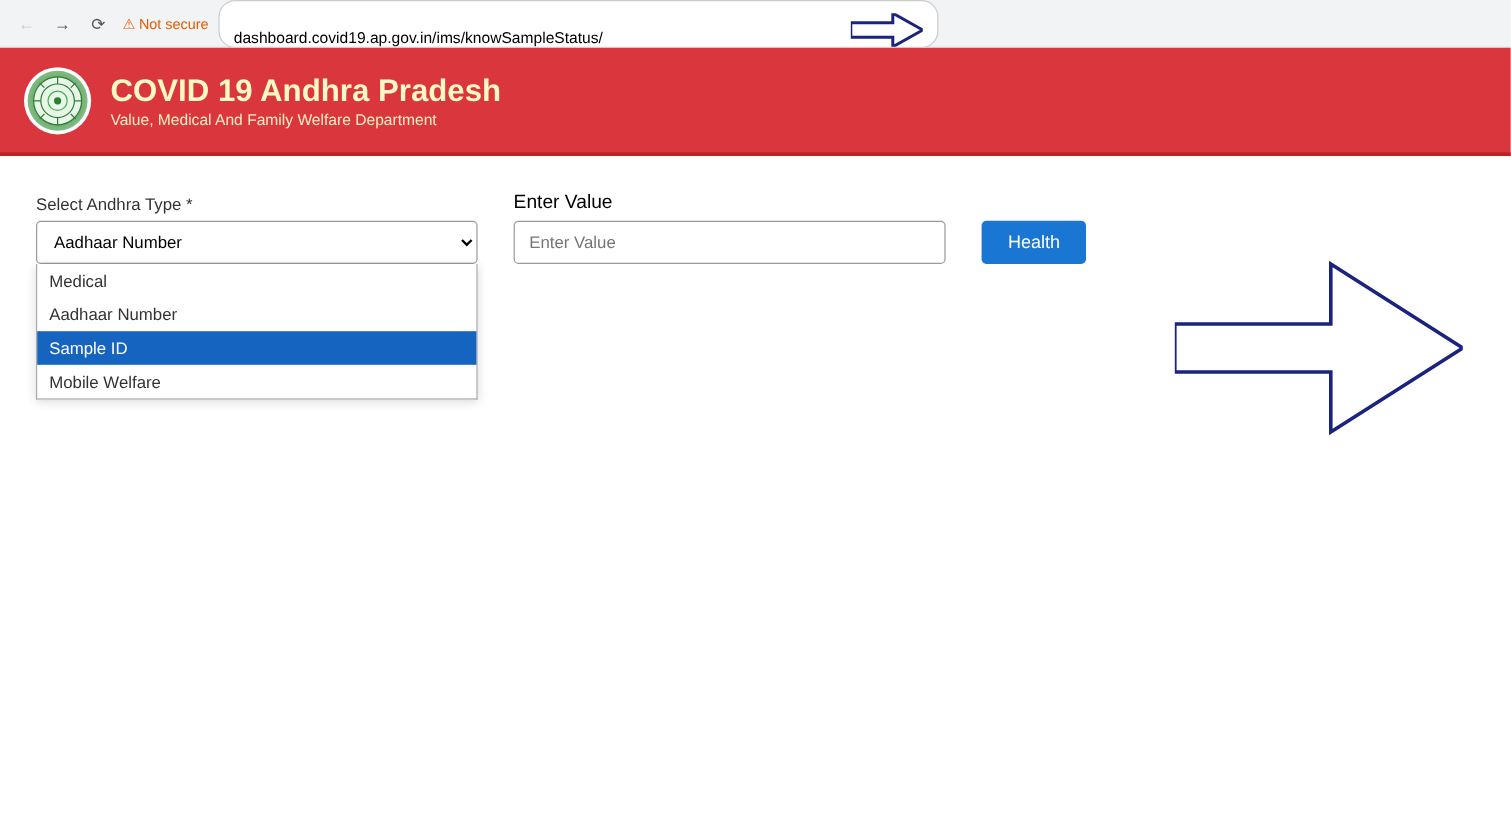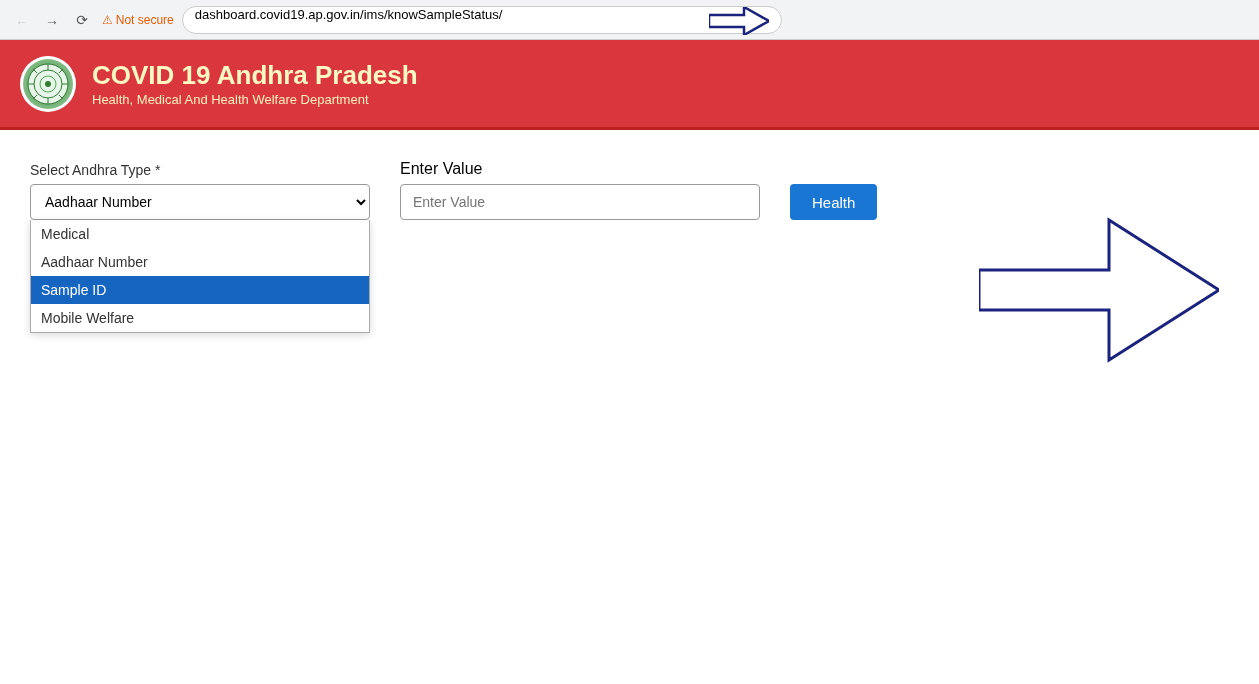--- a/index.html
+++ b/index.html
@@ -36,28 +36,28 @@
     .security-icon {
       display: flex;
       align-items: center;
       color: #e65c00;
       font-size: 12px;
       gap: 3px;
       white-space: nowrap;
     }
     .address-bar {
       flex: 1;
-      height: 28px;
+      height: 40px;
       border: 1px solid #ccc;
       border-radius: 14px;
       padding: 0 12px;
       font-size: 13px;
       background: #fff;
       display: flex;
-      align-items: flex-start;
+      align-items: flex-end;
       gap: 6px;
       max-width: 600px;
     }
     .address-bar input {
       border: none;
       outline: none;
       flex: 1;
       font-size: 13px;
       background: transparent;
     }
@@ -142,21 +142,21 @@
       flex-direction: column;
       gap: 6px;
     }
     .form-group label {
       font-size: 14px;
       color: #333;
     }
 
     .select-wrapper {
       position: relative;
-      width: 340px;
+      width: 368px;
     }
     .select-wrapper select {
       width: 100%;
       height: 36px;
       padding: 0 10px;
       border: 1px solid #999;
       border-radius: 4px;
       font-size: 14px;
       appearance: auto;
       background: #fff;
@@ -259,21 +259,21 @@
           <line x1="35" y1="21" x2="41" y2="21" stroke="#2e7d32" stroke-width="1"></line>
           <line x1="6" y1="6" x2="10" y2="10" stroke="#2e7d32" stroke-width="1"></line>
           <line x1="32" y1="32" x2="36" y2="36" stroke="#2e7d32" stroke-width="1"></line>
           <line x1="36" y1="6" x2="32" y2="10" stroke="#2e7d32" stroke-width="1"></line>
           <line x1="6" y1="36" x2="10" y2="32" stroke="#2e7d32" stroke-width="1"></line>
         </svg>
       </div>
     </div>
     <div class="header-title">
       <h1>COVID 19 Andhra Pradesh</h1>
-      <p>Health, Medical And Health Welfare Department</p>
+      <p>Value, Medical And Family Welfare Department</p>
     </div>
   </div>
 </div>
 
 <div class="main-content">
   <div class="form-section">
 
     <div class="form-group">
       <label>Select Andhra Type *</label>
       <div class="select-wrapper">

